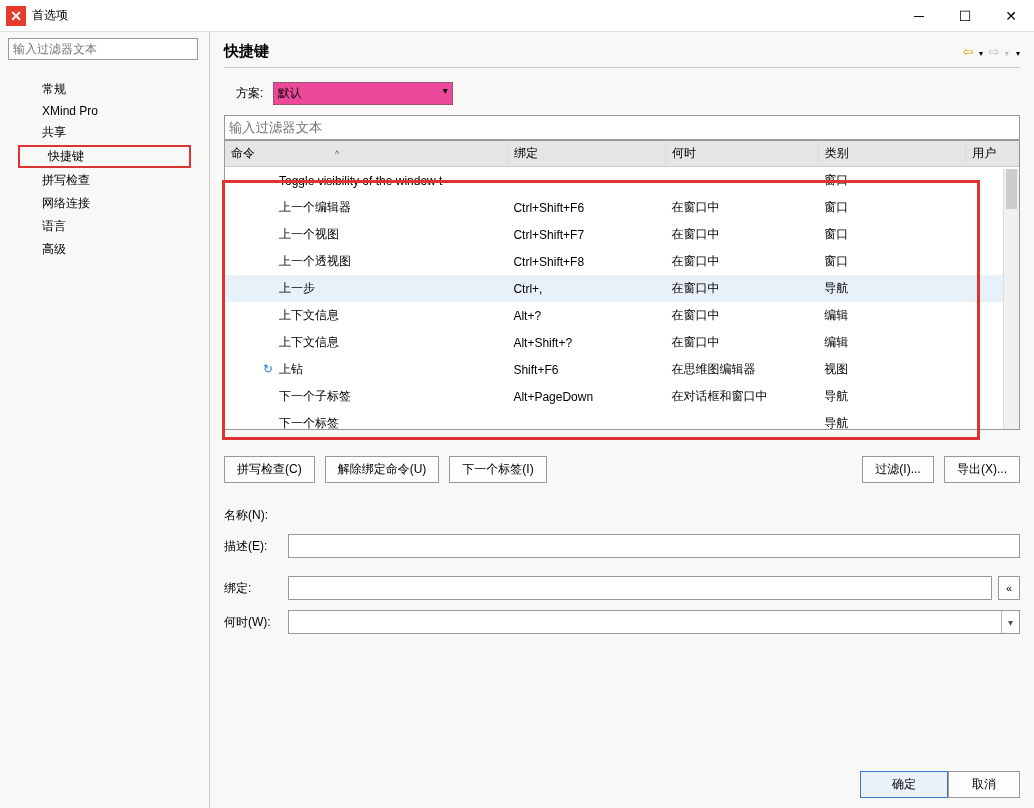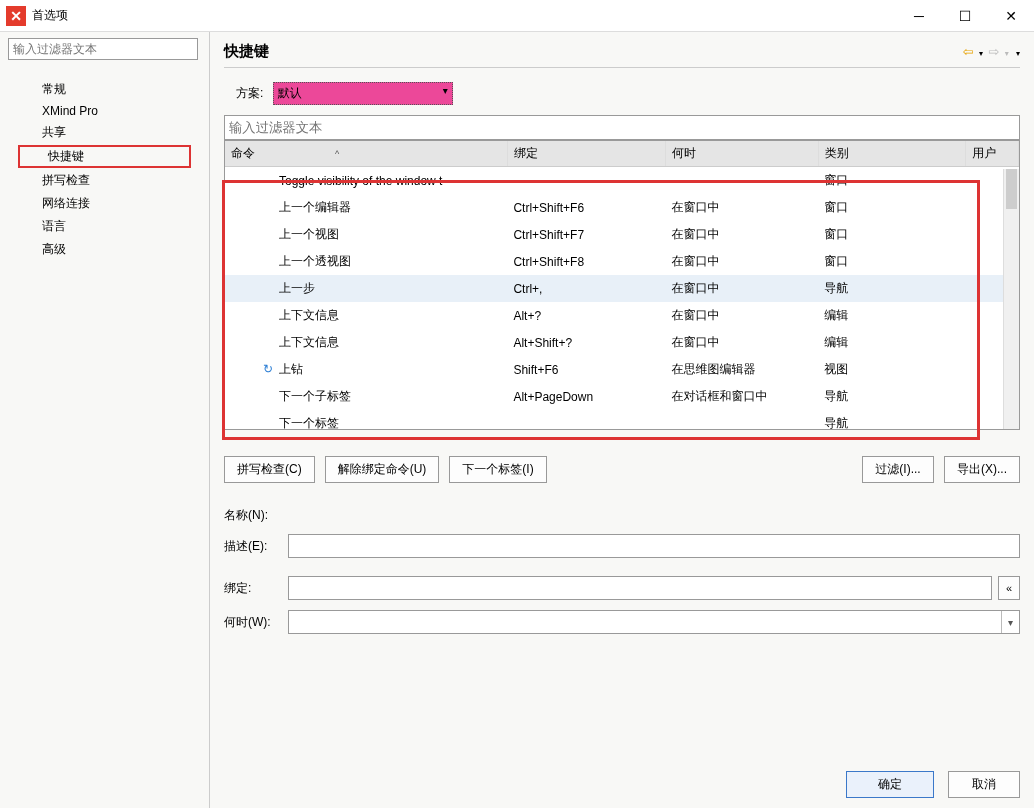--- a/index.html
+++ b/index.html
@@ -215,21 +215,21 @@
     border-bottom: 1px solid #ddd;
   }
   .conflict-header div {
     padding: 4px 8px;
     flex: 1;
     border-right: 1px solid #ddd;
   }
   .footer {
     position: absolute;
     bottom: 10px; right: 14px;
-    display: flex; gap: 14px;
+    display: flex; gap: 0;
   }
   .footer .btn.primary {
     border: 1px solid #3b78c9;
     background: #eaf1fb;
     min-width: 88px;
   }
   .scrollbar-stub {
     position:absolute; right:0; top:28px; bottom:0; width:16px;
     background:#f0f0f0; border-left:1px solid #ddd;
   }

